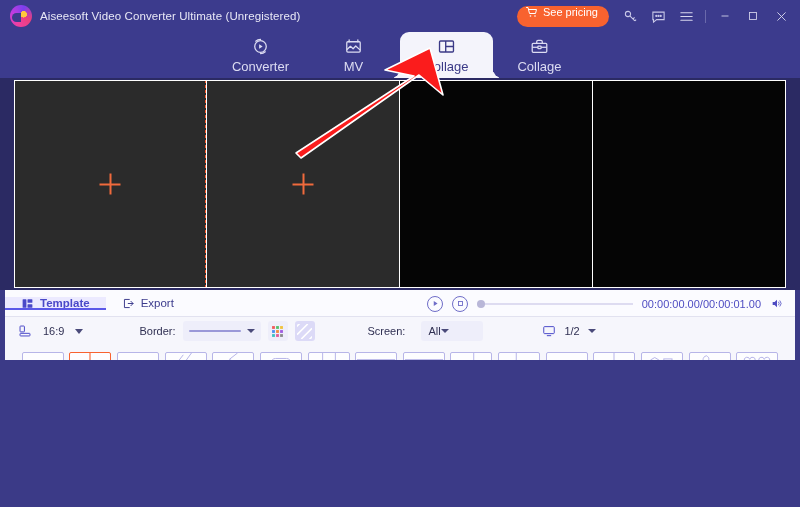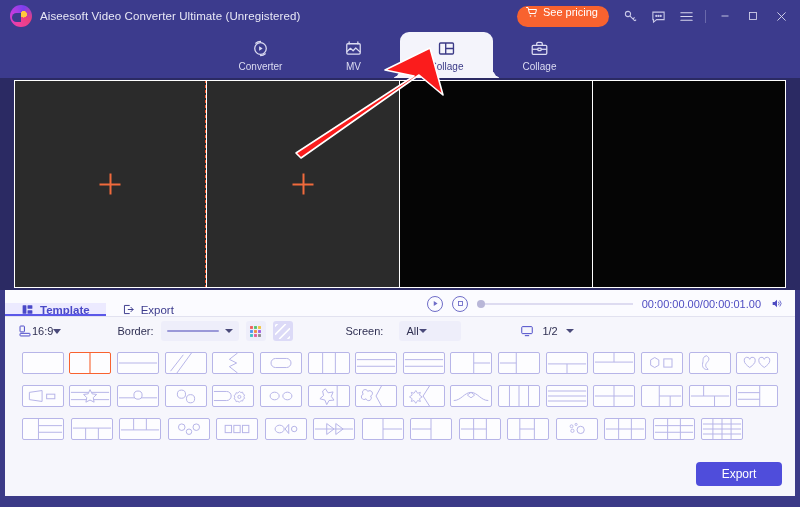--- a/index.html
+++ b/index.html
@@ -4,21 +4,21 @@
 <style>
   * { box-sizing: border-box; margin:0; padding:0; }
   html,body { width:800px; height:507px; overflow:hidden; }
   body {
     font-family: "Liberation Sans", sans-serif;
     background:#3b3a87;
     -webkit-font-smoothing: antialiased;
   }
   #app {
     position:relative;
-    width:800px; height:496px;
+    width:800px; height:360px;
     background:#a16207;
     overflow:hidden;
   }
 
   
   .titlebar {
     position:absolute; top:0; left:0; width:800px; height:32px;
     background:#3c3b8d;
     display:flex; align-items:center;
   }
@@ -62,21 +62,21 @@
   .navbar {
     position:absolute; top:32px; left:0; width:800px; height:46px;
     background:#3c3b8d;
     display:flex; justify-content:center; align-items:flex-end; gap:0;
   }
   .nav-tab {
     width:93px; height:46px;
     display:flex; flex-direction:column; align-items:center; justify-content:center;
     gap:3px; cursor:pointer; color:#dcdcf2; position:relative;
   }
-  .nav-tab .nlabel { font-size:10px; }
+  .nav-tab .nlabel { font-size:13px; }
   .nav-tab.active {
     background:#f4f4fb;
     color:#3b3a87;
     border-radius:9px 9px 0 0;
   }
   .nav-tab.active::before,
   .nav-tab.active::after{
     content:""; position:absolute; bottom:0; width:9px; height:9px;
     background:#f4f4fb;
   }
@@ -126,21 +126,21 @@
     position:absolute; top:290px; left:0; width:800px; height:217px;
     background:#f6f6fc;
   }
   .panel-rail-l { position:absolute; left:0; top:0; width:5px; height:217px; background:#3b3a87; }
   .panel-rail-r { position:absolute; right:0; top:0; width:5px; height:217px; background:#3b3a87; }
   .panel-rail-b { position:absolute; left:0; bottom:0; width:800px; height:5px; background:#3b3a87; }
 
   .tabrow {
     position:absolute; top:0; left:5px; width:790px; height:27px;
     background:#fbfbff; border-bottom:1px solid #e2e2f0;
-    display:flex; align-items:flex-end;
+    display:flex; align-items:center;
   }
   .ptab {
     display:flex; align-items:center; gap:6px;
     padding:0 16px; font-size:11.5px; color:#3c3b8d; cursor:pointer;
     position:relative;
   }
   .ptab.active { background:#eceaff; color:#4a49c8; font-weight:bold; }
   .ptab.active::after{
     content:""; position:absolute; left:0; bottom:0; width:100%; height:2px; background:#5b58e8;
   }
@@ -157,21 +157,21 @@
   .seek { flex:1 1 auto; height:14px; position:relative; cursor:pointer; }
   .seek .track{ position:absolute; left:0; right:0; top:6px; height:2px; background:#dedcf1; }
   .seek .knob{ position:absolute; left:0; top:3px; width:8px; height:8px;
     border-radius:50%; background:#b9b7d8; }
   .timecode { font-size:11px; color:#4e4cc2; white-space:nowrap; font-family:"Liberation Sans",sans-serif;}
 
   .settings {
     position:absolute; top:27px; left:5px; width:790px; height:28px;
     display:flex; align-items:center; font-size:11px; color:#2f2f52;
   }
-  .ratio-grp{ display:flex; align-items:center; gap:0; margin-left:13px; cursor:pointer; }
+  .ratio-grp{ display:flex; align-items:center; gap:11px; margin-left:13px; cursor:pointer; }
   .caret { width:0;height:0;border-left:4.5px solid transparent;border-right:4.5px solid transparent;
            border-top:5px solid #4a4a7a; }
   .caret.sm { border-left-width:4px;border-right-width:4px;border-top-width:4.5px; }
   .border-grp{ display:flex; align-items:center; gap:7px; margin-left:56px; }
   .sel-box {
     display:flex; align-items:center; justify-content:space-between;
     background:#eeeefa; border-radius:3px; height:20px; width:78px; padding:0 6px;
     cursor:pointer;
   }
   .sel-line { width:52px; height:2px; background:#9a98d8; border-radius:1px; }

